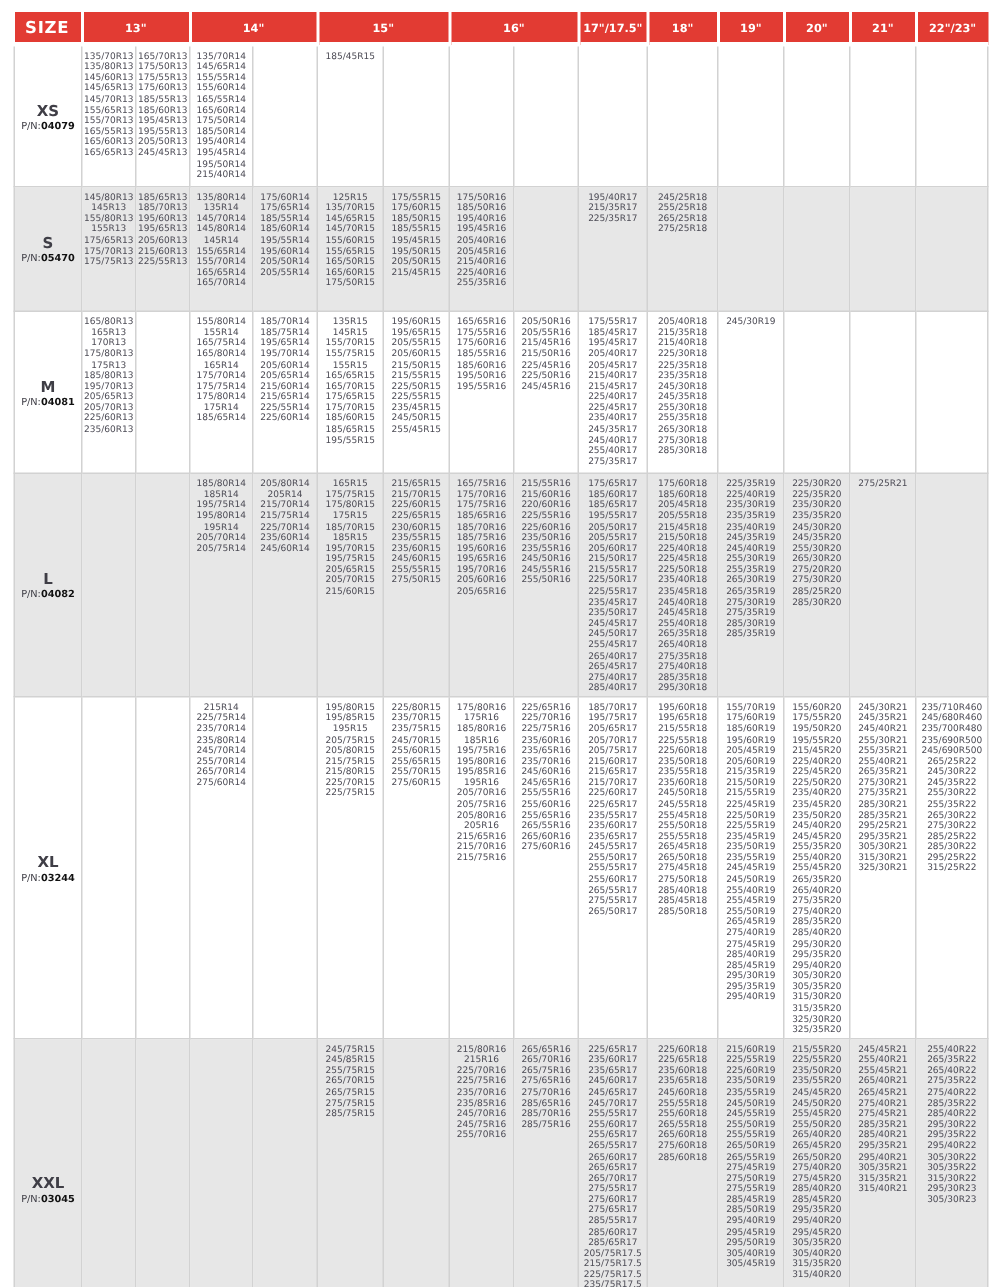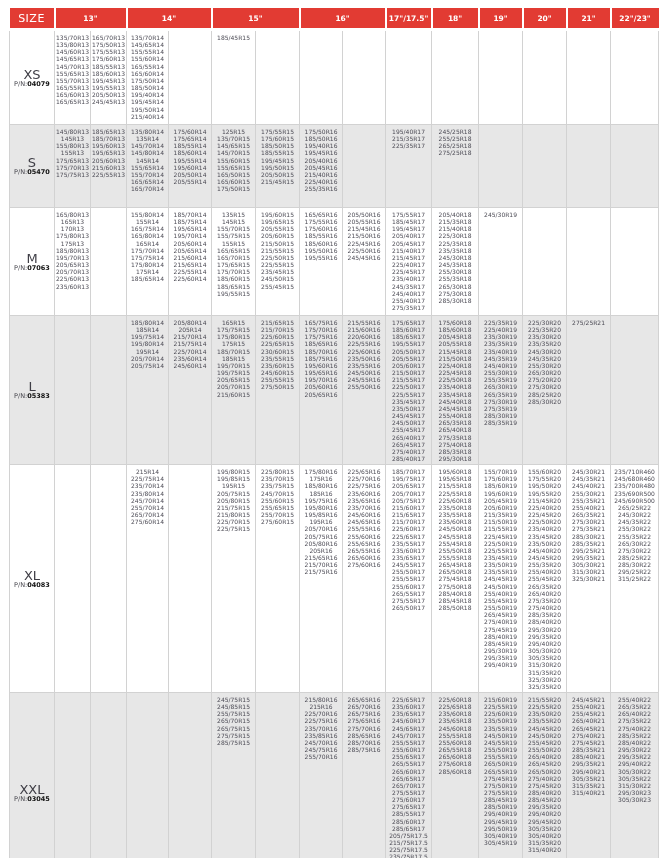--- a/index.html
+++ b/index.html
@@ -6,29 +6,29 @@
   body{width:666px;font-family:"DejaVu Sans","Liberation Sans",sans-serif;}
   .wrap{padding:8px 8px 4px 9px;}
   table{border-collapse:collapse;table-layout:fixed;width:649px;}
   colgroup col{padding:0;}
   thead th{
     background:#e23b33;color:#ffffff;height:20px;
     font-size:7.5px;font-weight:bold;text-align:center;vertical-align:middle;
     border-right:2px solid #ffffff;border-bottom:3px solid #ffffff;padding:0;
   }
   thead th:last-child{border-right:none;}
-  thead th.size-h{font-size:11px;font-weight:normal;letter-spacing:0.5px;}
+  thead th.size-h{font-size:11px;font-weight:bold;letter-spacing:0.5px;}
   tbody td{
     border:1px solid #d2d2d2;vertical-align:top;text-align:center;
     font-size:6px;line-height:7.15px;color:#4c4b55;padding:3px 0 2px 0;
     overflow:hidden;background:#ffffff;
   }
   tbody tr.alt td{background:#e7e7e7;}
   td.rowlabel{vertical-align:middle;text-align:center;}
-  .size-letter{font-size:13px;font-weight:normal;color:#3f3e46;display:block;line-height:11px;}
+  .size-letter{font-size:10px;font-weight:bold;color:#3f3e46;display:block;line-height:11px;}
   .pn-line{font-size:6.5px;color:#3f3e46;display:block;line-height:8px;}
   .pn-line b{color:#111111;}
   .tire{display:block;white-space:nowrap;}
 </style>
 </head>
 <body>
 
 <div class="wrap">
   <table>
     <colgroup>
@@ -210,21 +210,21 @@
             <span class="tire">275/25R18</span>
           </td>
           <td></td>
           <td></td>
           <td></td>
           <td></td>
         </tr>
         <tr>
           <td class="rowlabel" style="height: 102px;">
             <span class="size-letter">M</span>
-            <span class="pn-line">P/N:<b>07063</b></span>
+            <span class="pn-line">P/N:<b>04081</b></span>
           </td>
           <td>
             <span class="tire">165/80R13</span>
             <span class="tire">165R13</span>
             <span class="tire">170R13</span>
             <span class="tire">175/80R13</span>
             <span class="tire">175R13</span>
             <span class="tire">185/80R13</span>
             <span class="tire">195/70R13</span>
             <span class="tire">205/65R13</span>
@@ -336,21 +336,21 @@
           <td>
             <span class="tire">245/30R19</span>
           </td>
           <td></td>
           <td></td>
           <td></td>
         </tr>
         <tr class="alt">
           <td class="rowlabel" style="height: 138px;">
             <span class="size-letter">L</span>
-            <span class="pn-line">P/N:<b>05383</b></span>
+            <span class="pn-line">P/N:<b>04082</b></span>
           </td>
           <td></td>
           <td></td>
           <td>
             <span class="tire">185/80R14</span>
             <span class="tire">185R14</span>
             <span class="tire">195/75R14</span>
             <span class="tire">195/80R14</span>
             <span class="tire">195R14</span>
             <span class="tire">205/70R14</span>
@@ -491,21 +491,21 @@
             <span class="tire">285/30R20</span>
           </td>
           <td>
             <span class="tire">275/25R21</span>
           </td>
           <td></td>
         </tr>
         <tr>
           <td class="rowlabel" style="height: 221px;">
             <span class="size-letter">XL</span>
-            <span class="pn-line">P/N:<b>04083</b></span>
+            <span class="pn-line">P/N:<b>03244</b></span>
           </td>
           <td></td>
           <td></td>
           <td>
             <span class="tire">215R14</span>
             <span class="tire">225/75R14</span>
             <span class="tire">235/70R14</span>
             <span class="tire">235/80R14</span>
             <span class="tire">245/70R14</span>
             <span class="tire">255/70R14</span>

